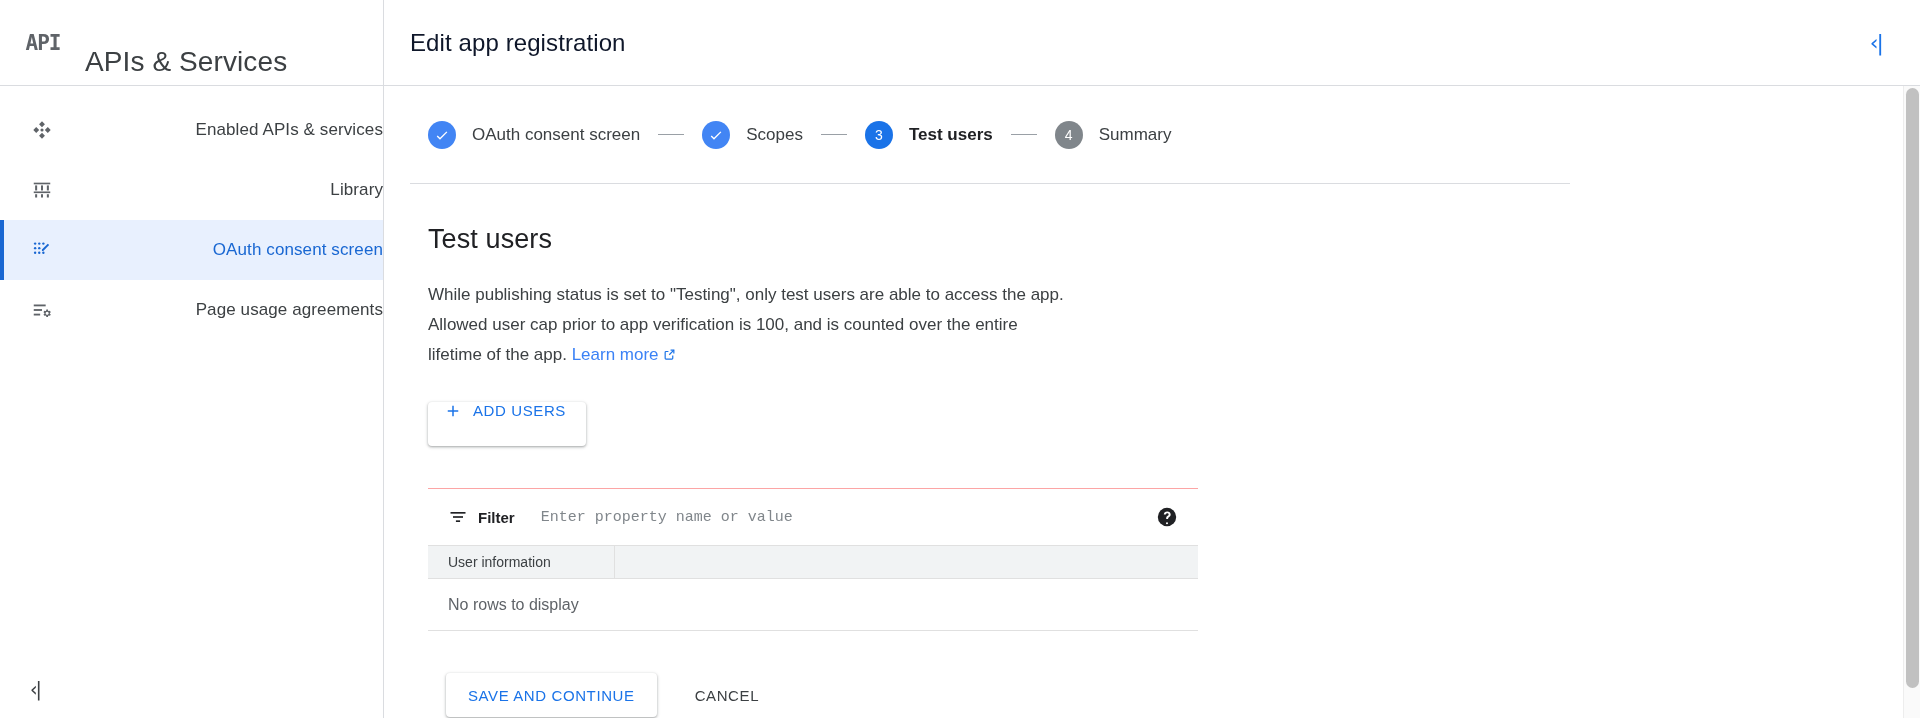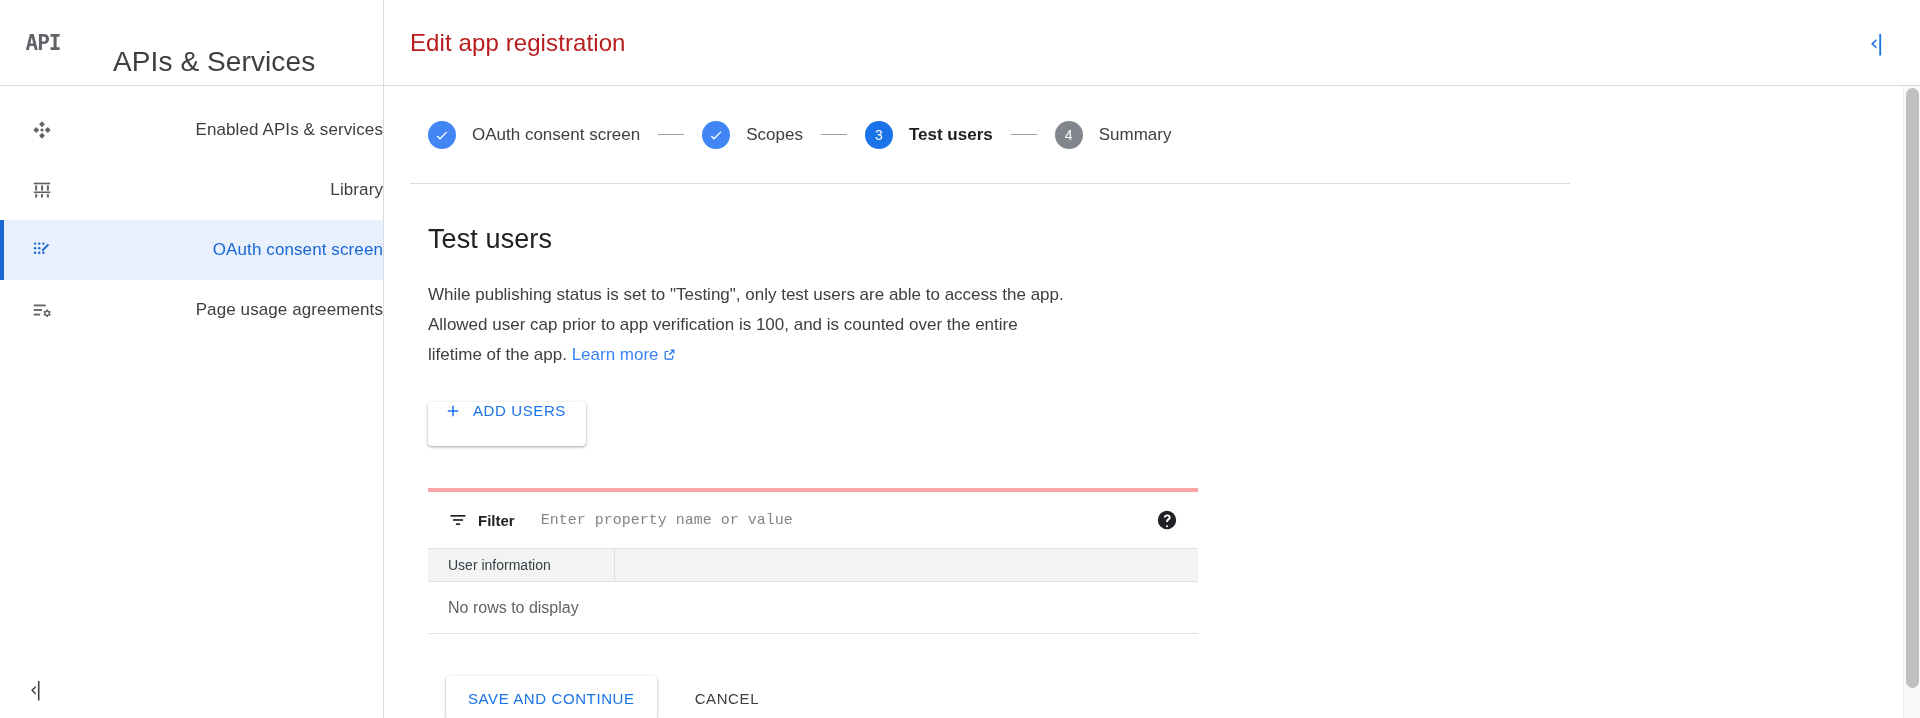--- a/index.html
+++ b/index.html
@@ -31,21 +31,20 @@
     flex: none;
     position: relative;
   }
   .sidebar-header {
     height: 86px;
     display: flex;
     align-items: center;
     padding-left: 22px;
     border-bottom: 1px solid #dadce0;
     flex: none;
-    gap: 28px;
   }
   .api-logo {
     width: 42px;
     height: 27px;
     display: flex;
     align-items: center;
     justify-content: center;
     font-family: "DejaVu Sans Mono", monospace;
     font-size: 21px;
     font-weight: 700;
@@ -136,21 +135,21 @@
     display: flex;
     align-items: center;
     padding-left: 26px;
     flex: none;
     background: #fff;
     position: relative;
   }
   .page-title {
     font-size: 24px;
     font-weight: 400;
-    color: #b91c1c;
+    color: #0f172a;
     letter-spacing: 0.1px;
   }
   .header-collapse {
     position: absolute;
     right: 38px;
     top: 50%;
     transform: translateY(-50%);
     font-size: 22px;
     color: #1a73e8;
     letter-spacing: -2px;
@@ -271,21 +270,21 @@
     display: inline-block;
     width: 18px;
     height: 18px;
     margin-right: 11px;
     flex: none;
   }
 
   .table-block {
     margin-top: 42px;
     width: 770px;
-    border-top: 4px solid #fca5a5;
+    border-top: 1px solid #fca5a5;
   }
   .filter-row {
     height: 56px;
     display: flex;
     align-items: center;
     padding-left: 20px;
     padding-right: 20px;
   }
   .filter-icon { width: 20px; height: 20px; flex: none; color: #202124; }
   .filter-label {

